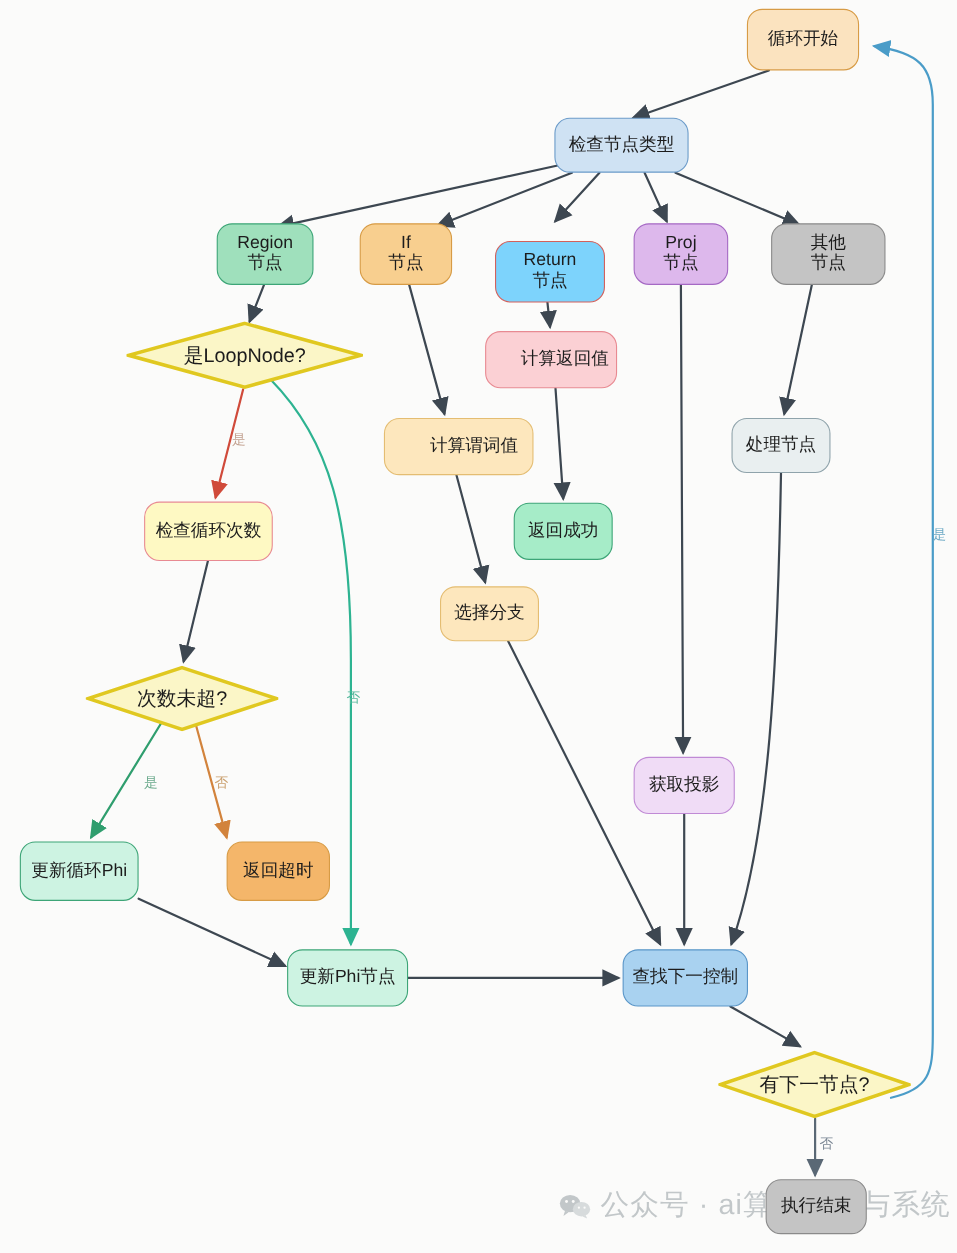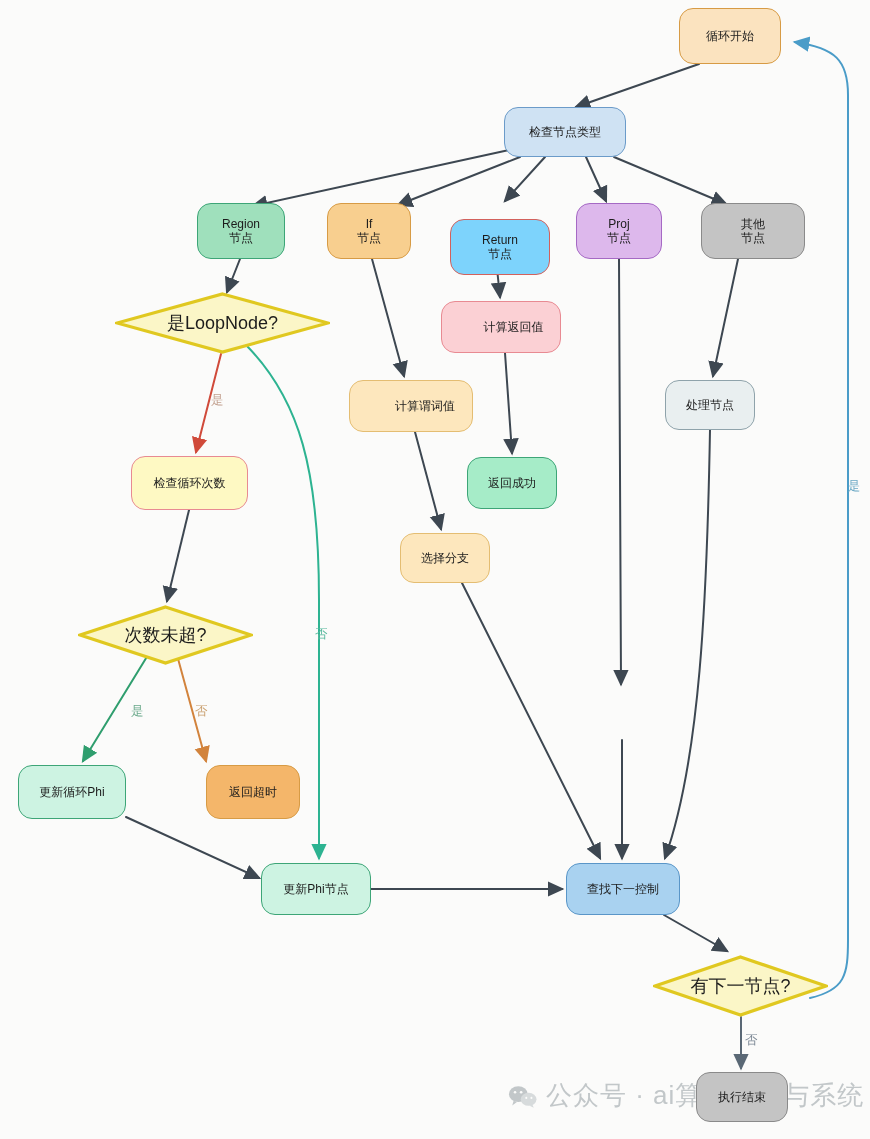--- a/index.html
+++ b/index.html
@@ -25,21 +25,21 @@
   .node {
     position: absolute;
     box-sizing: border-box;
     display: flex;
     align-items: center;
     justify-content: center;
     text-align: center;
     border-radius: 14px;
     border-width: 1.6px;
     border-style: solid;
-    font-size: 12px;
+    font-size: 16px;
     line-height: 1.18;
     color: #1c1c1c;
     white-space: pre-line;
     z-index: 3;
   }
   .diamond {
     position: absolute;
     z-index: 3;
   }
   .diamond .dshape {
@@ -191,37 +191,38 @@
 
   <div class="diamond" style="left:115px; top:292px; width:215px; height:62px;">
     <svg class="dshape" viewBox="0 0 215 62" preserveAspectRatio="none">
       <polygon points="107.5,2 213,31 107.5,60 2,31" fill="#fbf6c7" stroke="#e0c820" stroke-width="3.2"></polygon>
     </svg>
     <div class="dlabel">是LoopNode?</div>
   </div>
 
   <div class="node" style="left:441px; top:301px; width:120px; height:52px; background:#fbd0d4; border-color:#e88a92;padding-left:25px;">计算返回值</div>
 
-  <div class="node" style="left:349px; top:380px; width:124px; height:52px; background:#fde7bd; border-color:#e4bd72;padding-left:28px;">计算谓词值</div>
+  <div class="node" style="left:349px; top:380px; width:136px; height:52px; background:#fde7bd; border-color:#e4bd72;padding-left:28px;">计算谓词值</div>
 
   <div class="node" style="left:665px; top:380px; width:90px; height:50px; background:#e9eff0; border-color:#8fa3ab;">处理节点</div>
 
   <div class="node" style="left:131px; top:456px; width:117px; height:54px; background:#fef9c3; border-color:#e88a92;">检查循环次数</div>
 
   <div class="node" style="left:467px; top:457px; width:90px; height:52px; background:#a6ecc8; border-color:#3da577;">返回成功</div>
 
   <div class="node" style="left:400px; top:533px; width:90px; height:50px; background:#fde7bd; border-color:#e4bd72;">选择分支</div>
 
   <div class="diamond" style="left:78px; top:605px; width:175px; height:60px;">
     <svg class="dshape" viewBox="0 0 175 60" preserveAspectRatio="none">
       <polygon points="87.5,2 173,30 87.5,58 2,30" fill="#fbf6c7" stroke="#e0c820" stroke-width="3.2"></polygon>
     </svg>
     <div class="dlabel">次数未超?</div>
   </div>
 
+  <div class="node" style="left:576px; top:688px; width:92px; height:52px; background:#f0dcf6; border-color:#c08ad5;">获取投影</div>
 
   <div class="node" style="left:18px; top:765px; width:108px; height:54px; background:#cdf3e2; border-color:#3da577;">更新循环Phi</div>
 
   <div class="node" style="left:163px; top:765px; width:94px; height:54px; background:#f4b66a; border-color:#d79b45;margin-left:43px;">返回超时</div>
 
   <div class="node" style="left:261px; top:863px; width:110px; height:52px; background:#cdf3e2; border-color:#3da577;">更新Phi节点</div>
 
   <div class="node" style="left:566px; top:863px; width:114px; height:52px; background:#a9d2f0; border-color:#5a96c8;">查找下一控制</div>
 
   <div class="diamond" style="left:653px; top:955px; width:175px; height:62px;">

